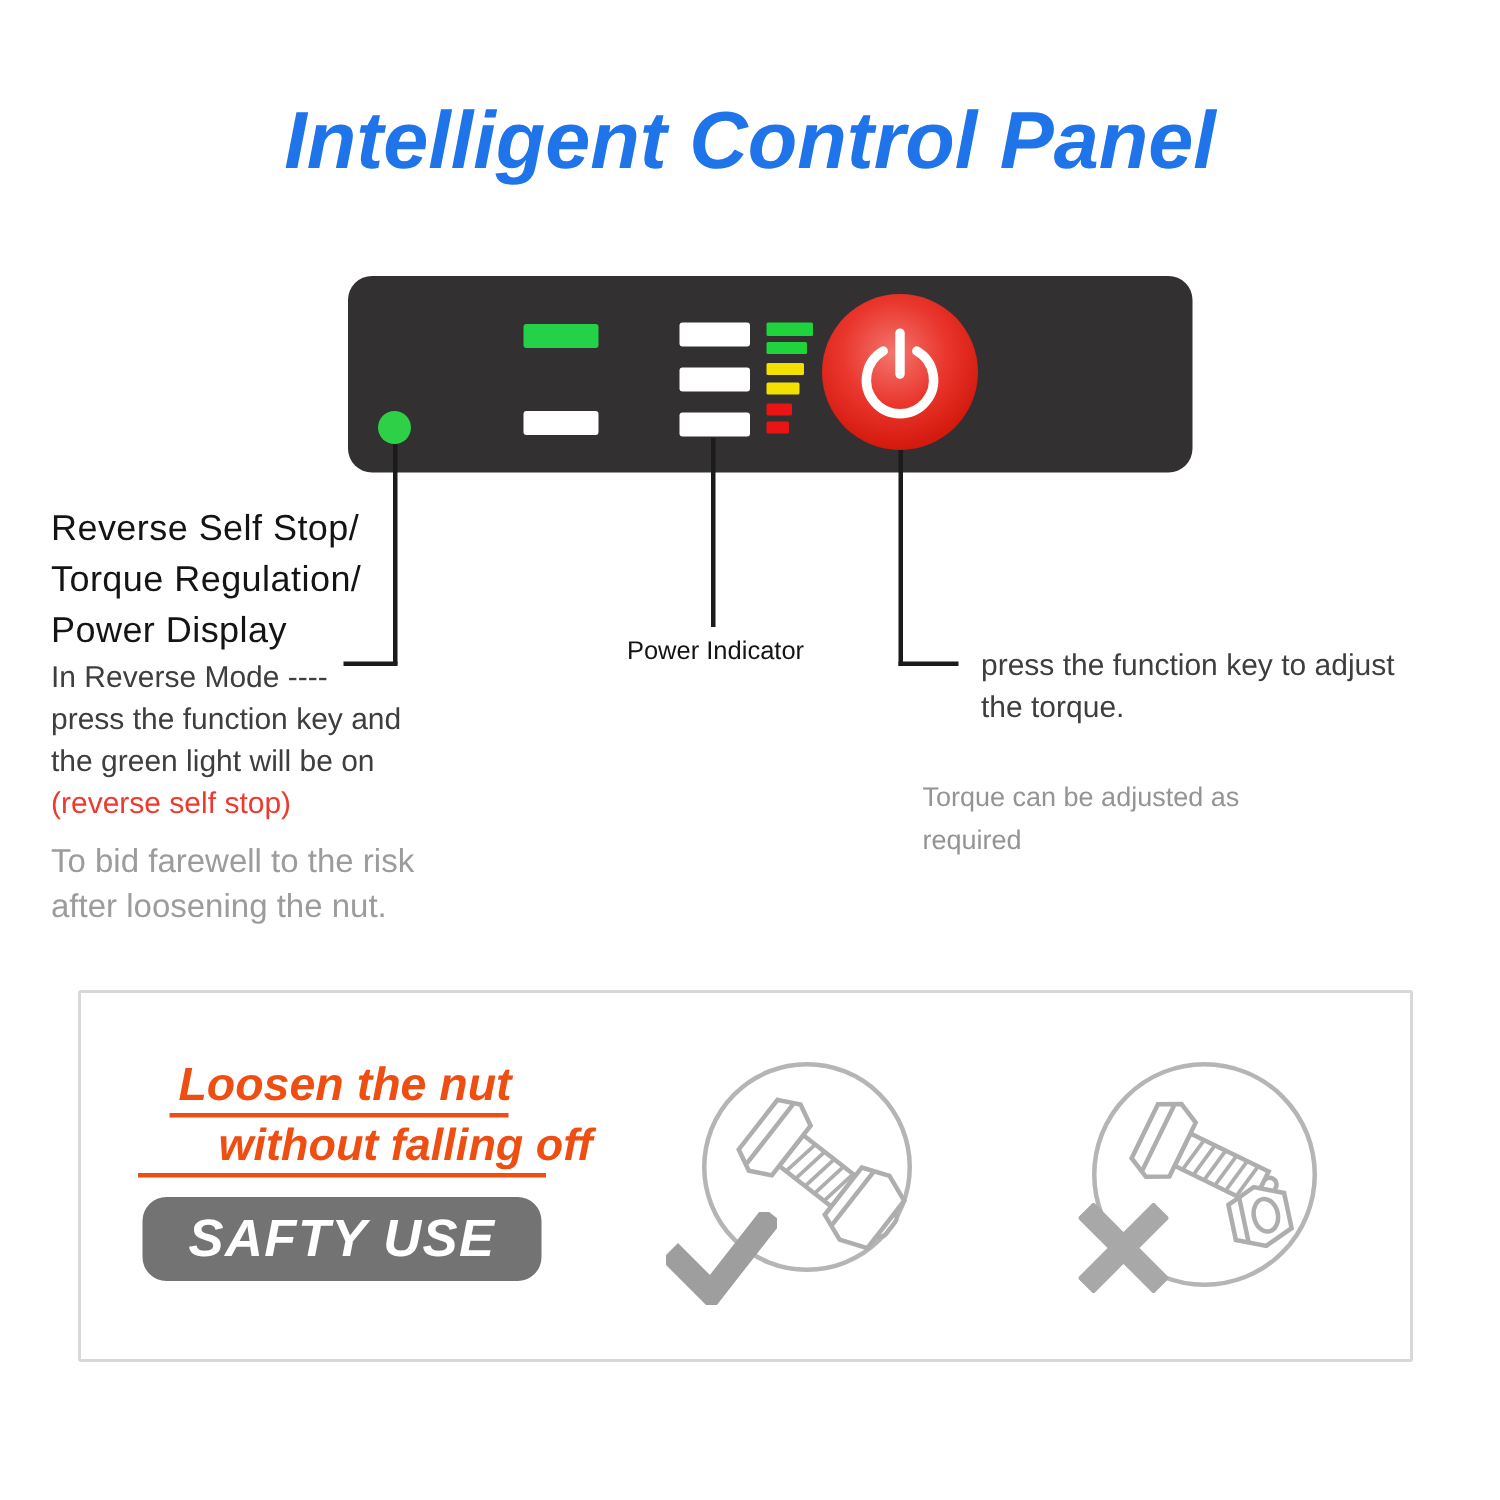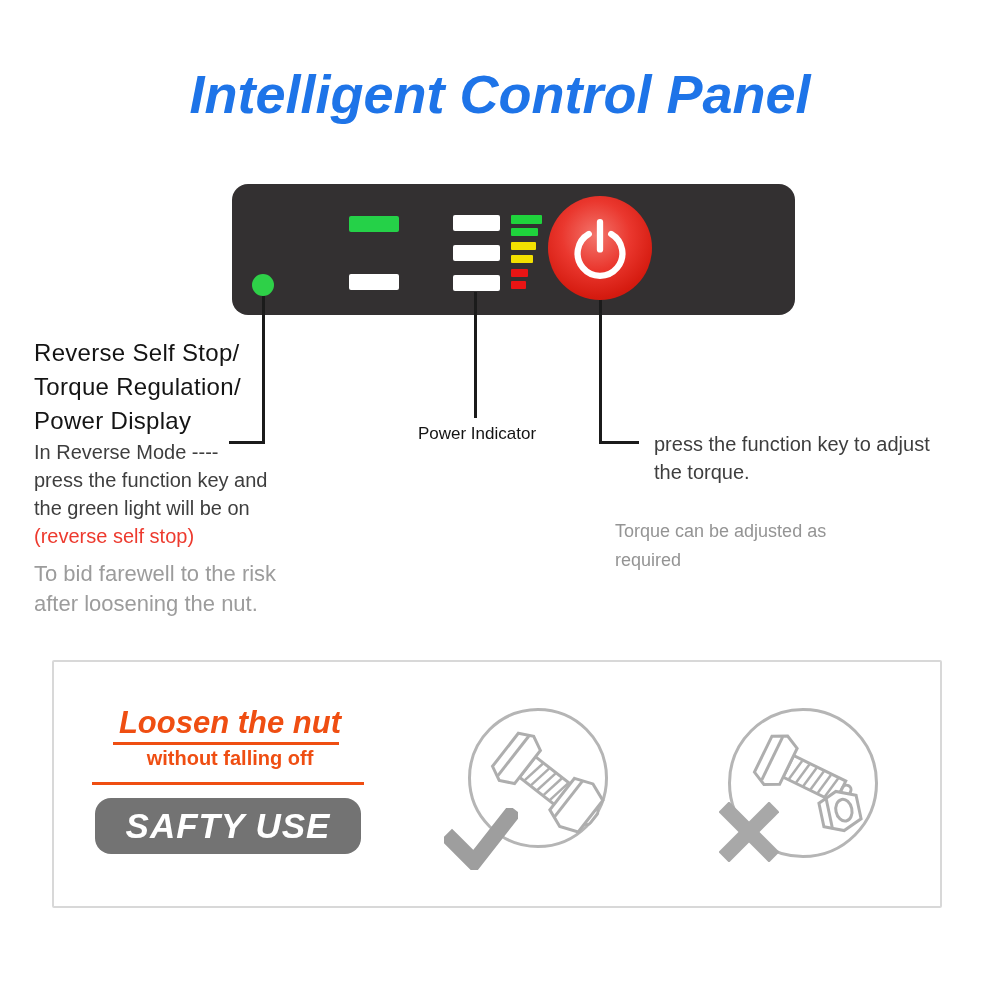--- a/index.html
+++ b/index.html
@@ -57,22 +57,22 @@
              font-size:17px;color:#141414;}
 
   .rh-body{position:absolute;left:654px;top:430px;font-size:20px;line-height:28px;color:#3e3e3e;}
   .rh-note{position:absolute;left:615px;top:517px;font-size:18px;line-height:29px;color:#949494;}
 
   
   .safety-box{position:absolute;left:52px;top:660px;width:890px;height:248px;
               border:2px solid #d8d8d8;border-radius:2px;background:#fff;box-sizing:border-box;}
   .orange-line1{position:absolute;left:85px;top:705px;width:290px;text-align:center;
                 font-size:31px;font-weight:bold;font-style:italic;color:#ef4e12;}
-  .orange-line2{position:absolute;left:65px;top:747px;width:330px;text-align:center;
-                font-size:20px;font-weight:bold;color:#ef4e12;}
+  .orange-line2{position:absolute;left:65px;top:747px;width:330px;text-align:right;
+                font-size:30px;font-weight:bold;font-style:italic;color:#ef4e12;}
   .orange-underline{position:absolute;height:3px;background:#ef4e12;}
   .safety-badge{position:absolute;left:95px;top:798px;width:266px;height:56px;border-radius:16px;
                 background:#737373;color:#fff;text-align:center;line-height:56px;
                 font-size:35px;font-weight:bold;font-style:italic;letter-spacing:1px;}
 
   .demo-circle{position:absolute;border:3px solid #b5b5b5;border-radius:50%;box-sizing:border-box;}
   .circle-good{left:468px;top:708px;width:140px;height:140px;}
   .circle-bad{left:728px;top:708px;width:150px;height:150px;}
   .mark{position:absolute;}
 </style>

